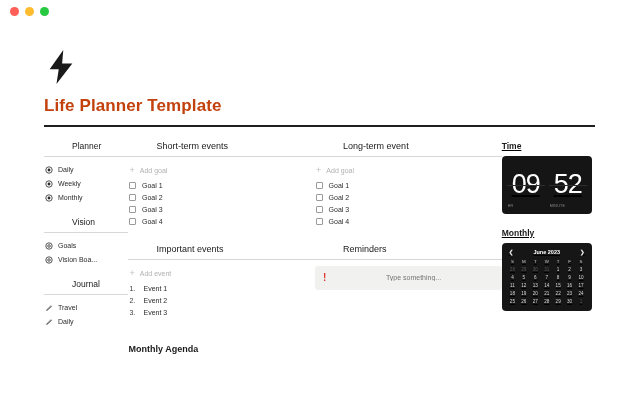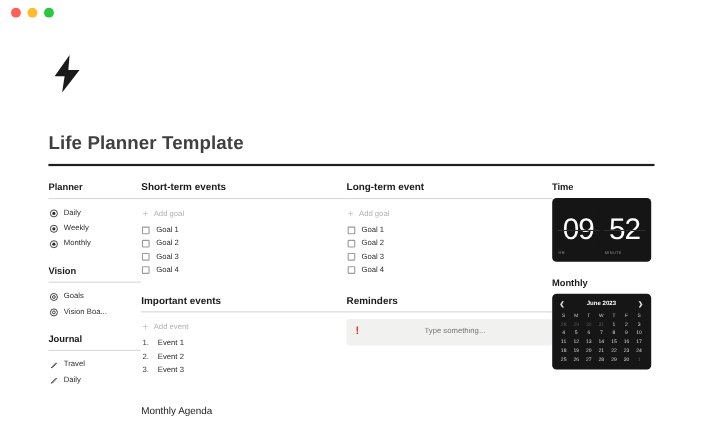--- a/index.html
+++ b/index.html
@@ -33,48 +33,49 @@
     padding: 0 44px;
   }
   .logo {
     margin-top: 28px;
     width: 34px; height: 34px;
     display: flex; align-items: center; justify-content: center;
   }
   .logo svg { width: 30px; height: 34px; }
 
   .page-title {
-    margin-top: 36px;
+    margin-top: 12px;
     font-size: 17px;
     font-weight: bold;
-    color: #404040;
+    color: #c2410c;
     letter-spacing: 0.1px;
   }
   .title-rule {
     margin-top: 9px;
     height: 1.5px;
     background: #1f1f1f;
     width: 551px;
   }
 
   .columns {
     display: flex;
     margin-top: 14px;
     gap: 0;
   }
   .col-left   { width: 86px; }
   .col-mid    { width: 190px; }
   .col-mid2   { width: 190px; }
-  .col-right  { width: 96px; }
+  .col-right  { width: 96px; text-decoration: underline; }
 
   .sec-head {
     font-size: 8.5px;
-    font-weight: bold;
+    font-weight: normal;
     color: #1a1a1a;
     margin-bottom: 5px;
+    margin-left: 28px;
   }
   .sec-head.big {
     font-size: 9px;
   }
   .rule {
     height: 1px;
     background: #d8d8d8;
     margin-bottom: 6px;
   }
 
@@ -150,21 +151,21 @@
     background: transparent;
     outline: none;
     width: 100%;
     font-family: "Liberation Sans", sans-serif;
     text-align: center;
   }
 
   .monthly-agenda {
     margin-top: 25px;
     font-size: 9px;
-    font-weight: normal;
+    font-weight: bold;
     color: #1a1a1a;
   }
 
   
   .widget-title {
     font-size: 8.5px;
     font-weight: bold;
     color: #1a1a1a;
     margin-bottom: 5px;
   }

